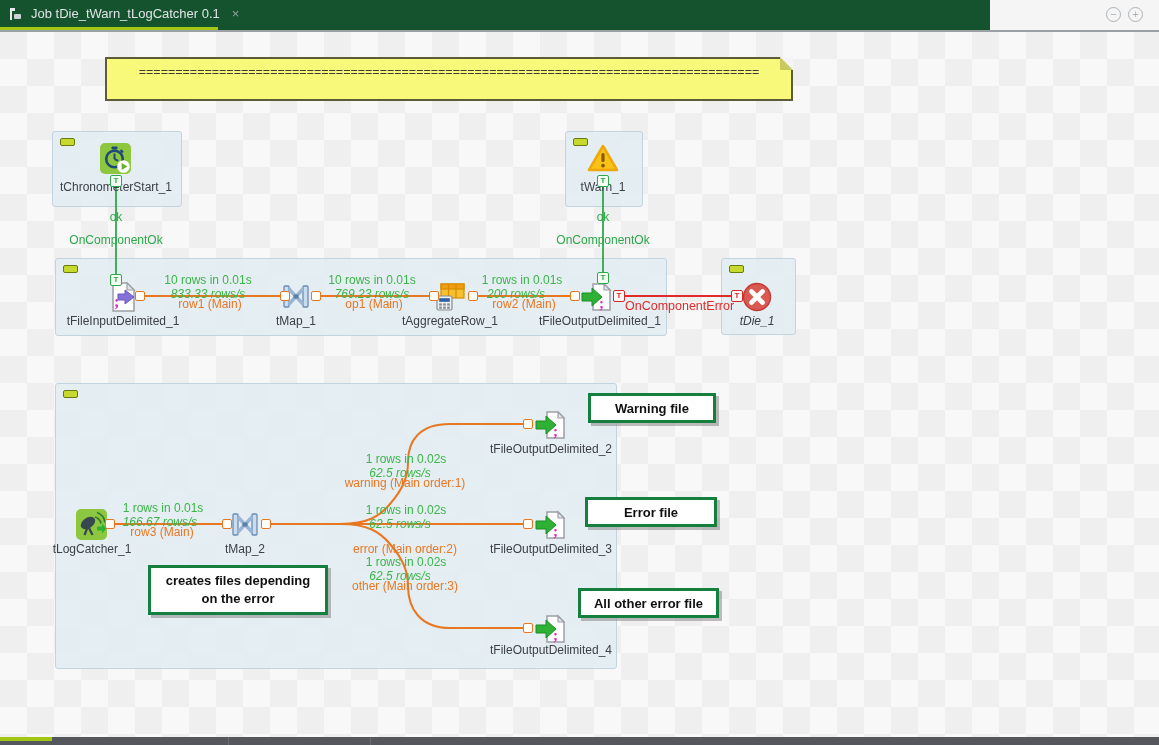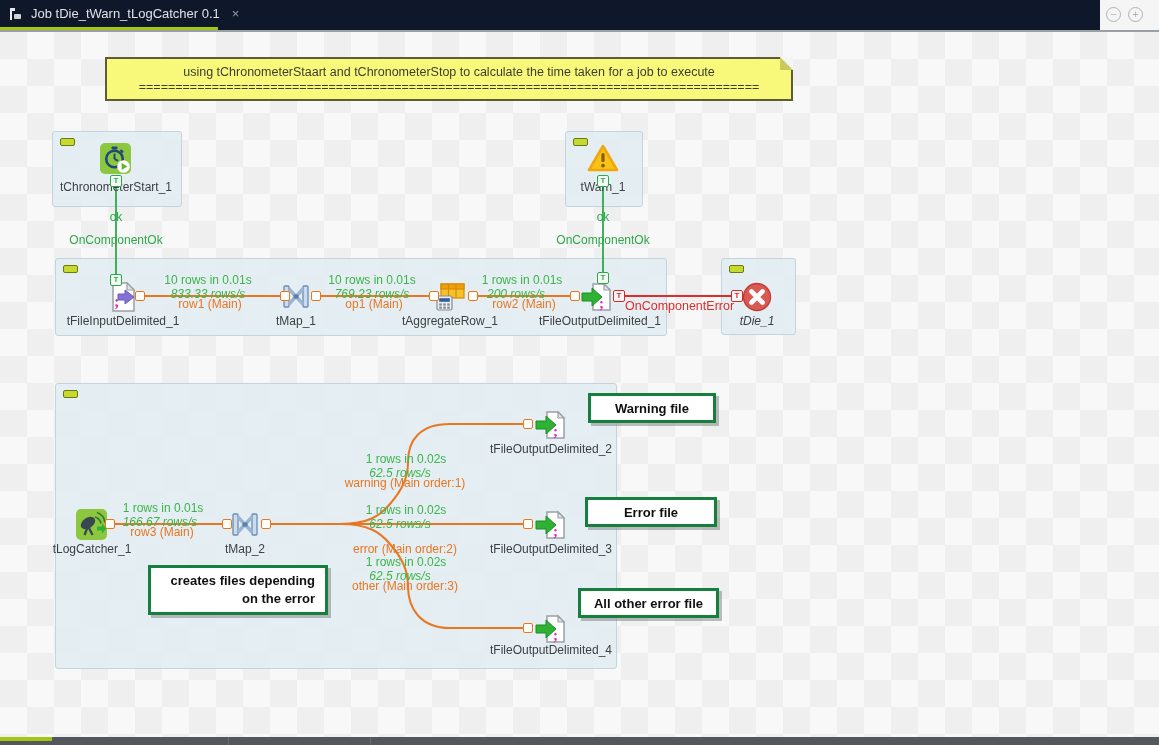--- a/index.html
+++ b/index.html
@@ -1,20 +1,20 @@
 <!DOCTYPE html>
 <html><head>
 <meta charset="utf-8">
 <style>
   html,body{margin:0;padding:0;width:1159px;height:745px;overflow:hidden;
     font-family:"Liberation Sans",sans-serif;background:#f5f5f5;}
   #app{position:relative;width:1159px;height:745px;}
 
   
-  .tabbar{position:absolute;left:0;top:0;width:1100px;height:30px;background:#0f172a;}
+  .tabbar{position:absolute;left:0;top:0;width:990px;height:30px;background:#14532d;}
   .tab{position:absolute;left:0;top:0;height:27px;display:flex;align-items:center;padding:0 10px 0 8px;}
   .tab-title{color:#dfe3e6;font-size:13px;margin-left:7px;white-space:nowrap;}
   .tab-close{color:#9aa0a8;font-size:13px;margin-left:12px;cursor:pointer;}
   .tab-underline{position:absolute;left:0;top:27px;width:218px;height:3px;background:#a3c514;}
   .tabbar-edge{position:absolute;left:0;top:30px;width:1159px;height:2px;background:#9aa0a5;}
   .winctl{position:absolute;top:7px;width:15px;height:15px;border:1.4px solid #aeb3b8;border-radius:50%;
     color:#aeb3b8;font-size:11px;line-height:13px;text-align:center;box-sizing:border-box;cursor:pointer;}
 
   
   .canvas{position:absolute;left:0;top:32px;width:1159px;height:705px;
@@ -51,21 +51,21 @@
   .badge{position:absolute;width:10px;height:10px;background:#fffdf6;border:1.6px solid #e87722;
     border-radius:2px;box-sizing:border-box;}
   .badge.t{width:12px;height:12px;background:#f4fff4;border-color:#2ea84a;color:#2ea84a;
     font:bold 8px/10px "Liberation Sans",sans-serif;text-align:center;}
   .badge.t.red{border-color:#d42a2a;color:#d42a2a;background:#fff6f6;}
 
   
   .callout{position:absolute;background:#fff;border:3px solid #15803d;
     box-shadow:3px 3px 0 rgba(125,125,125,0.5);display:flex;align-items:center;justify-content:center;
     font-weight:bold;font-size:13px;color:#101010;box-sizing:border-box;white-space:nowrap;}
-  .callout.multi{white-space:normal;justify-content:flex-start;text-align:right;
+  .callout.multi{white-space:normal;justify-content:flex-start;text-align:center;
     padding:19px 10px;line-height:18px;}
 
   
   .bottombar{position:absolute;left:0;top:737px;width:1159px;height:8px;background:#54585d;}
   .bottombar .seg{position:absolute;left:0;top:0;width:52px;height:4px;background:#a3c514;}
   .bottombar .sep{position:absolute;top:0;width:1px;height:8px;background:#6a6e73;}
 </style>
 </head>
 <body>
 
@@ -82,21 +82,20 @@
     </div>
     <div class="tab-underline"></div>
     <div class="winctl" style="left:1106px;">−</div>
     <div class="winctl" style="left:1128px;">+</div>
   </div>
   <div class="tabbar-edge"></div>
 
   <div class="canvas">
 
     <div class="note">
-      <div>using tChronometerStaart and tChronometerStop to calculate the time taken for a job to execute</div>
       <div class="eq">=====================================================================================</div>
       <div class="note-fold"></div>
     </div>
 
     <div class="group" style="left:52px;top:99px;width:128px;height:74px;">
         <div class="dash"></div>
       </div>
     <div class="group" style="left:565px;top:99px;width:76px;height:74px;">
         <div class="dash"></div>
       </div>

